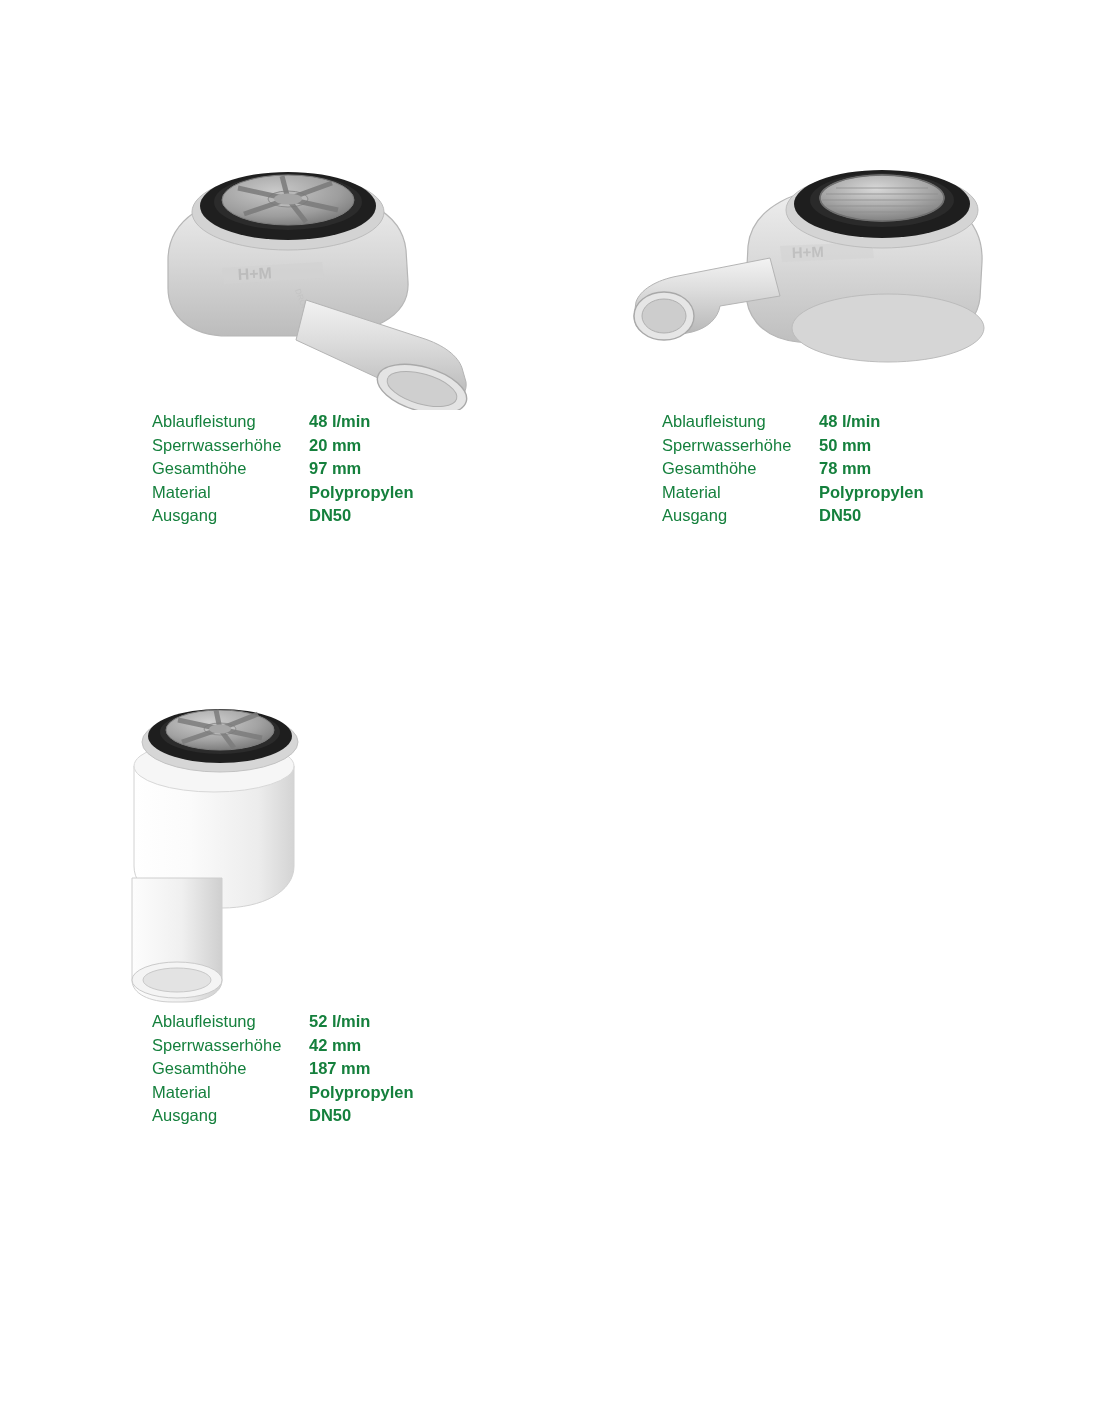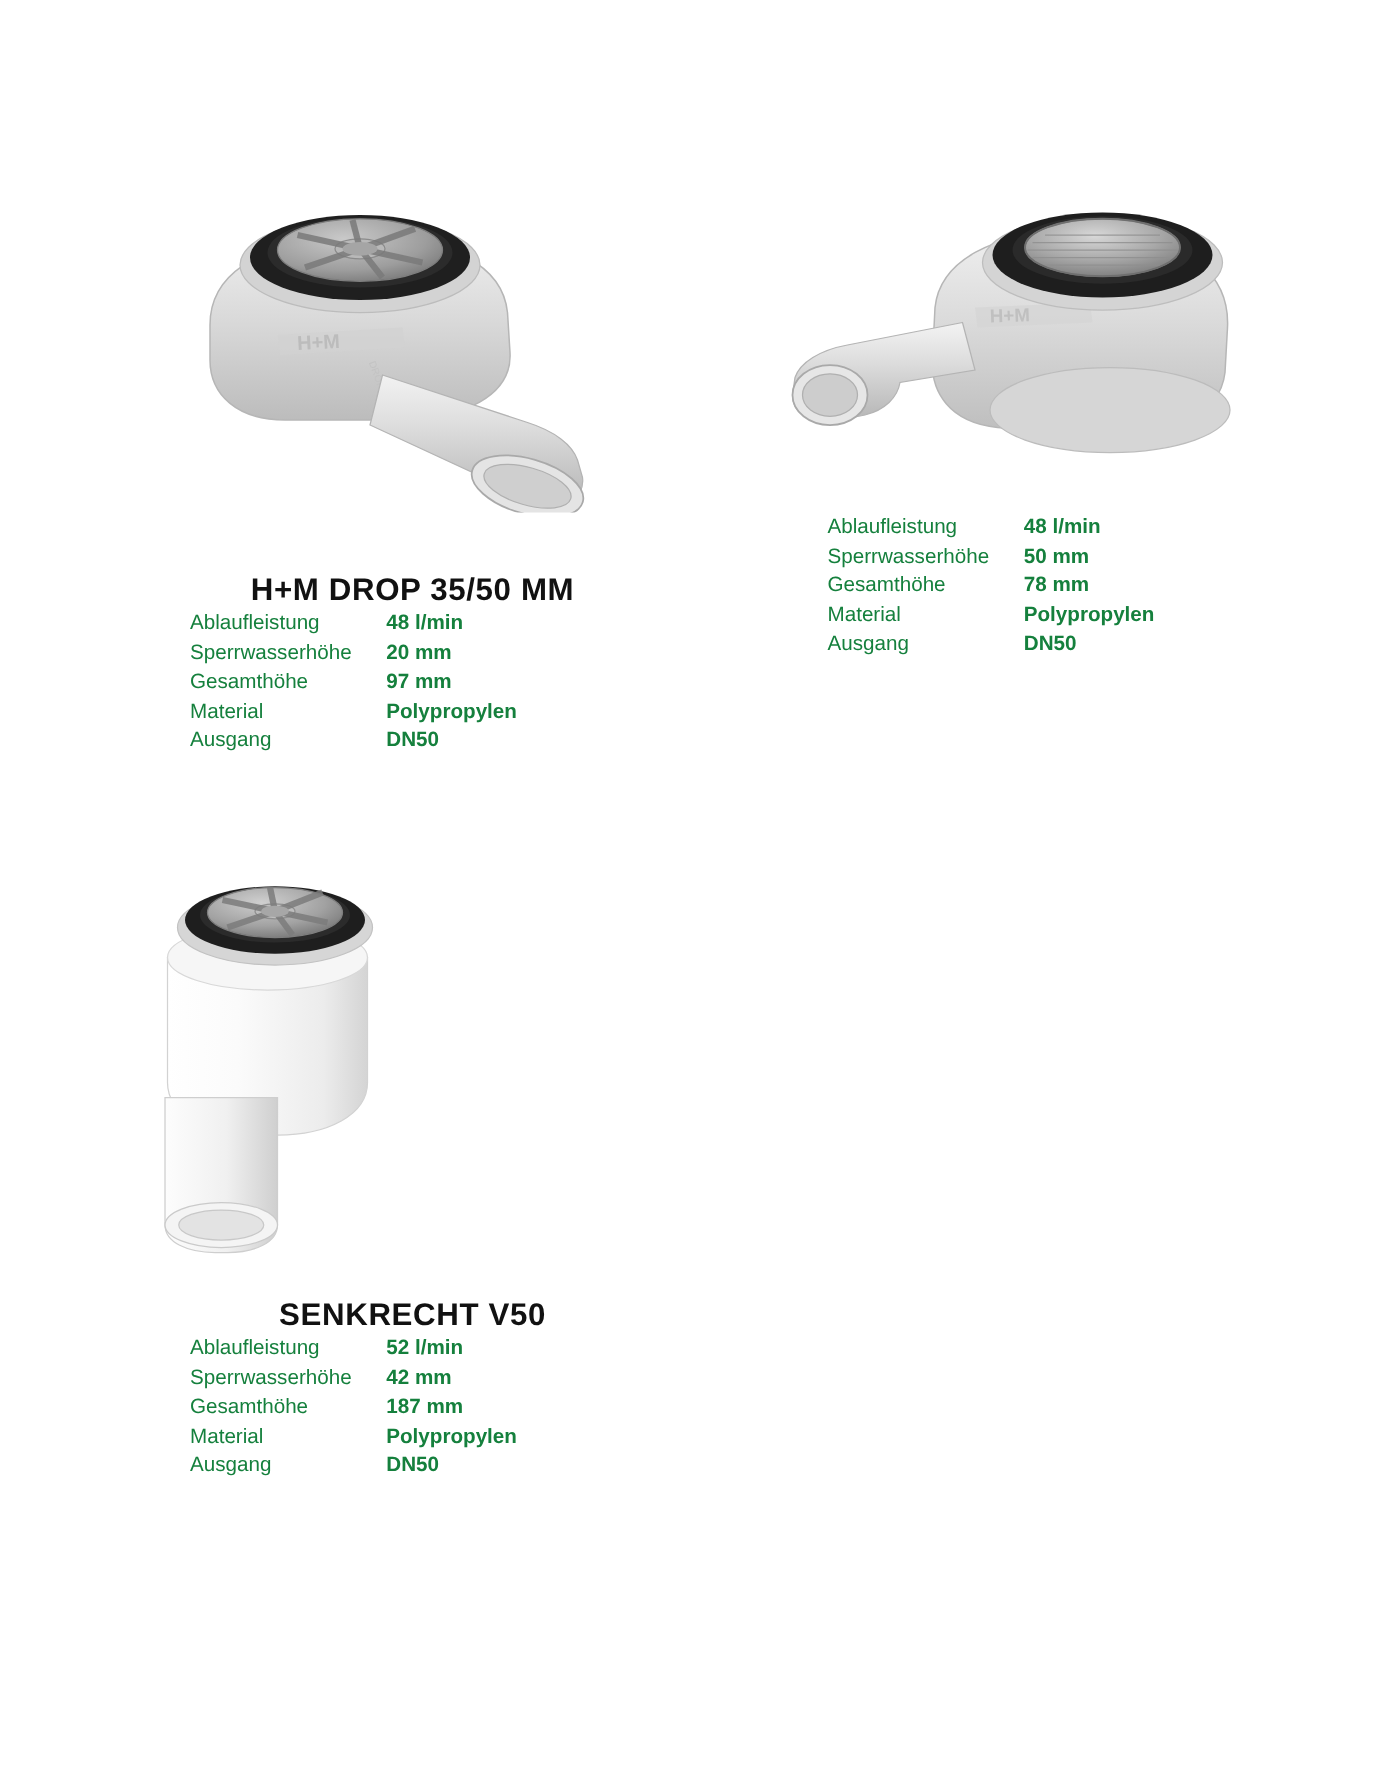--- a/index.html
+++ b/index.html
@@ -134,21 +134,20 @@
           <line x1="178" y1="49" x2="134" y2="64"></line>
           <line x1="178" y1="49" x2="196" y2="72"></line>
           <line x1="178" y1="49" x2="228" y2="60"></line>
           <line x1="178" y1="49" x2="222" y2="33"></line>
           <line x1="178" y1="49" x2="172" y2="26"></line>
         </g>
         <ellipse cx="178" cy="49" rx="14" ry="5.5" fill="#a5a5a5"></ellipse>
       </svg>
     </div>
 
-    <h2 class="title">H+M DROP 35/50 MM</h2>
 
     <div class="specs">
       <div class="spec-row">
         <span class="spec-label">Ablaufleistung</span>
         <span class="spec-value">48 l/min</span>
       </div>
       <div class="spec-row">
         <span class="spec-label">Sperrwasserhöhe</span>
         <span class="spec-value">20 mm</span>
       </div>
@@ -283,21 +282,20 @@
           <line x1="110" y1="49" x2="72" y2="62"></line>
           <line x1="110" y1="49" x2="124" y2="68"></line>
           <line x1="110" y1="49" x2="152" y2="58"></line>
           <line x1="110" y1="49" x2="148" y2="34"></line>
           <line x1="110" y1="49" x2="106" y2="30"></line>
         </g>
         <ellipse cx="110" cy="49" rx="11" ry="4.5" fill="#a7a7a7"></ellipse>
       </svg>
     </div>
 
-    <h2 class="title">SENKRECHT V50</h2>
 
     <div class="specs">
       <div class="spec-row">
         <span class="spec-label">Ablaufleistung</span>
         <span class="spec-value">52 l/min</span>
       </div>
       <div class="spec-row">
         <span class="spec-label">Sperrwasserhöhe</span>
         <span class="spec-value">42 mm</span>
       </div>

